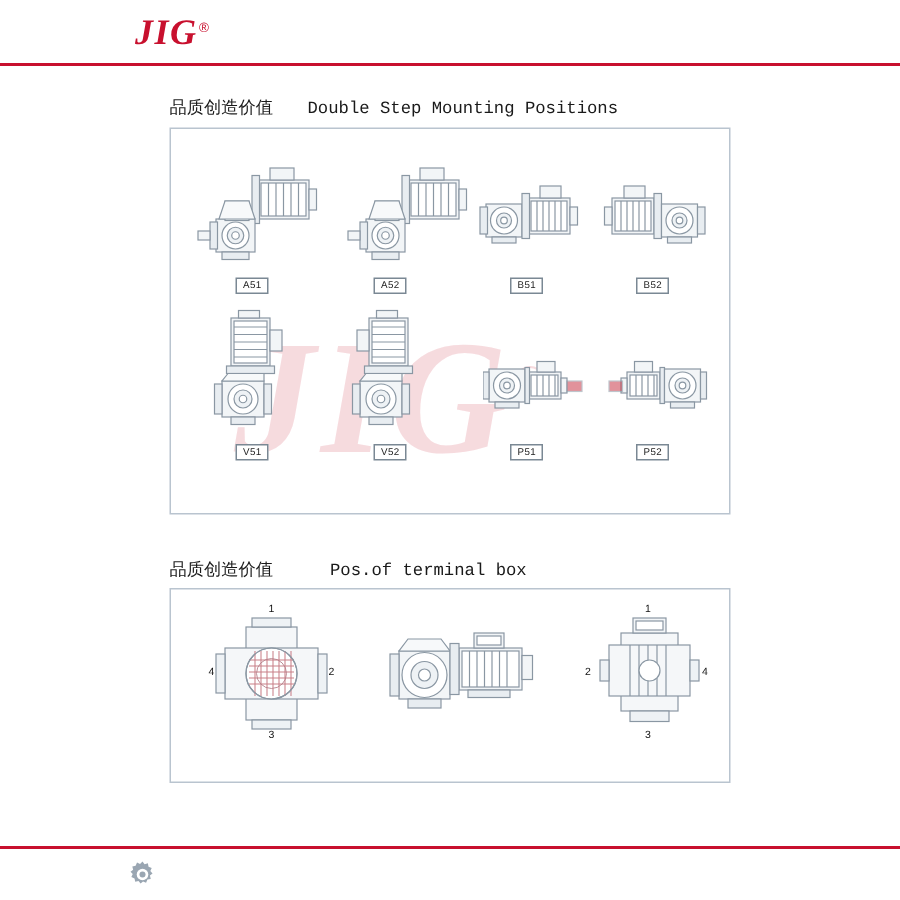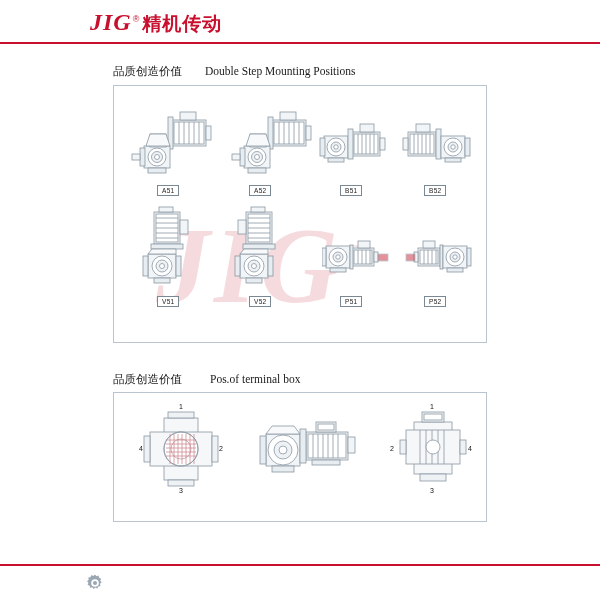--- a/index.html
+++ b/index.html
@@ -77,21 +77,21 @@
 
   
   .sec-title {
     position: absolute;
     font-size: 11.5px;
     color: #1a1a1a;
     font-family: "DejaVu Sans", sans-serif;
     white-space: nowrap;
   }
   .sec-title .en {
-    font-family: Liberation Serif, serif;
+    font-family: Liberation Mono, monospace;
     padding-left: 18px;
   }
 
   
   .panel {
     position: absolute;
     border: 1px solid #b9c4cf;
     background: transparent;
     box-sizing: border-box;
   }
@@ -163,21 +163,20 @@
 </style>
 </head>
 <body>
 
 <div class="page">
 
   <div class="header">
     <div class="brand">
       <span class="brand-jig">JIG</span>
       <span class="brand-reg">®</span>
-      <span class="brand-cn">精机传动</span>
     </div>
   </div>
 
   <div class="sec-title" style="left:113px; top:64px;">
     <span>品质创造价值</span><span class="en" style="margin-left:5px;">Double Step Mounting Positions</span>
   </div>
 
   <div class="panel" style="left:113px; top:85px; width:374px; height:258px;">
     <div class="watermark" style="left:42px; top:118px;"><span>JIG</span><span class="reg">®</span></div>
   </div>
@@ -377,21 +376,21 @@
       <circle cx="51" cy="25" r="9" fill="#ffffff"></circle>
       <circle cx="51" cy="25" r="5" fill="#eef2f5"></circle>
       <circle cx="51" cy="25" r="2.2" fill="#ffffff"></circle>
       <rect x="63" y="16" width="4" height="18" fill="#e8edf1"></rect>
       <rect x="43" y="36" width="16" height="4" fill="#e8edf1"></rect>
     </svg>
   </div>
   <div class="fig-label" style="left:424px; top:296px;">P52</div>
 
   <div class="sec-title" style="left:113px; top:372px;">
-    <span>品质创造价值</span><span class="en" style="margin-left:10px;">Pos.of terminal box</span>
+    <span>品质创造价值</span><span class="en" style="margin-left:20px;">Pos.of terminal box</span>
   </div>
 
   <div class="panel" style="left:113px; top:392px; width:374px; height:130px;"></div>
 
   <div class="fig" style="left:138px; top:404px;">
     <svg width="86" height="90" viewBox="0 0 86 90" fill="none" stroke="#8a97a3" stroke-width="0.8">
 
       <rect x="26" y="14" width="34" height="62" fill="#f5f7f9"></rect>
       <rect x="12" y="28" width="62" height="34" fill="#f5f7f9"></rect>
 

